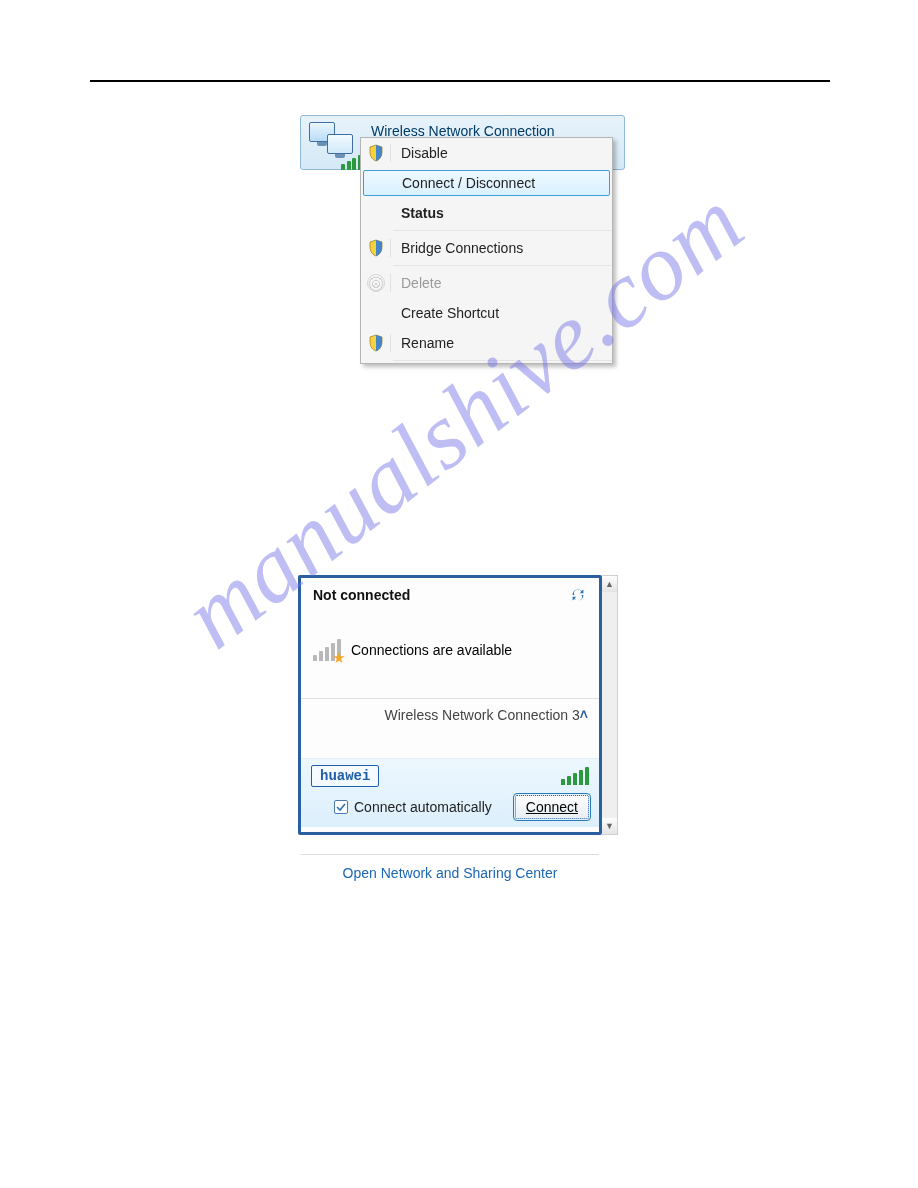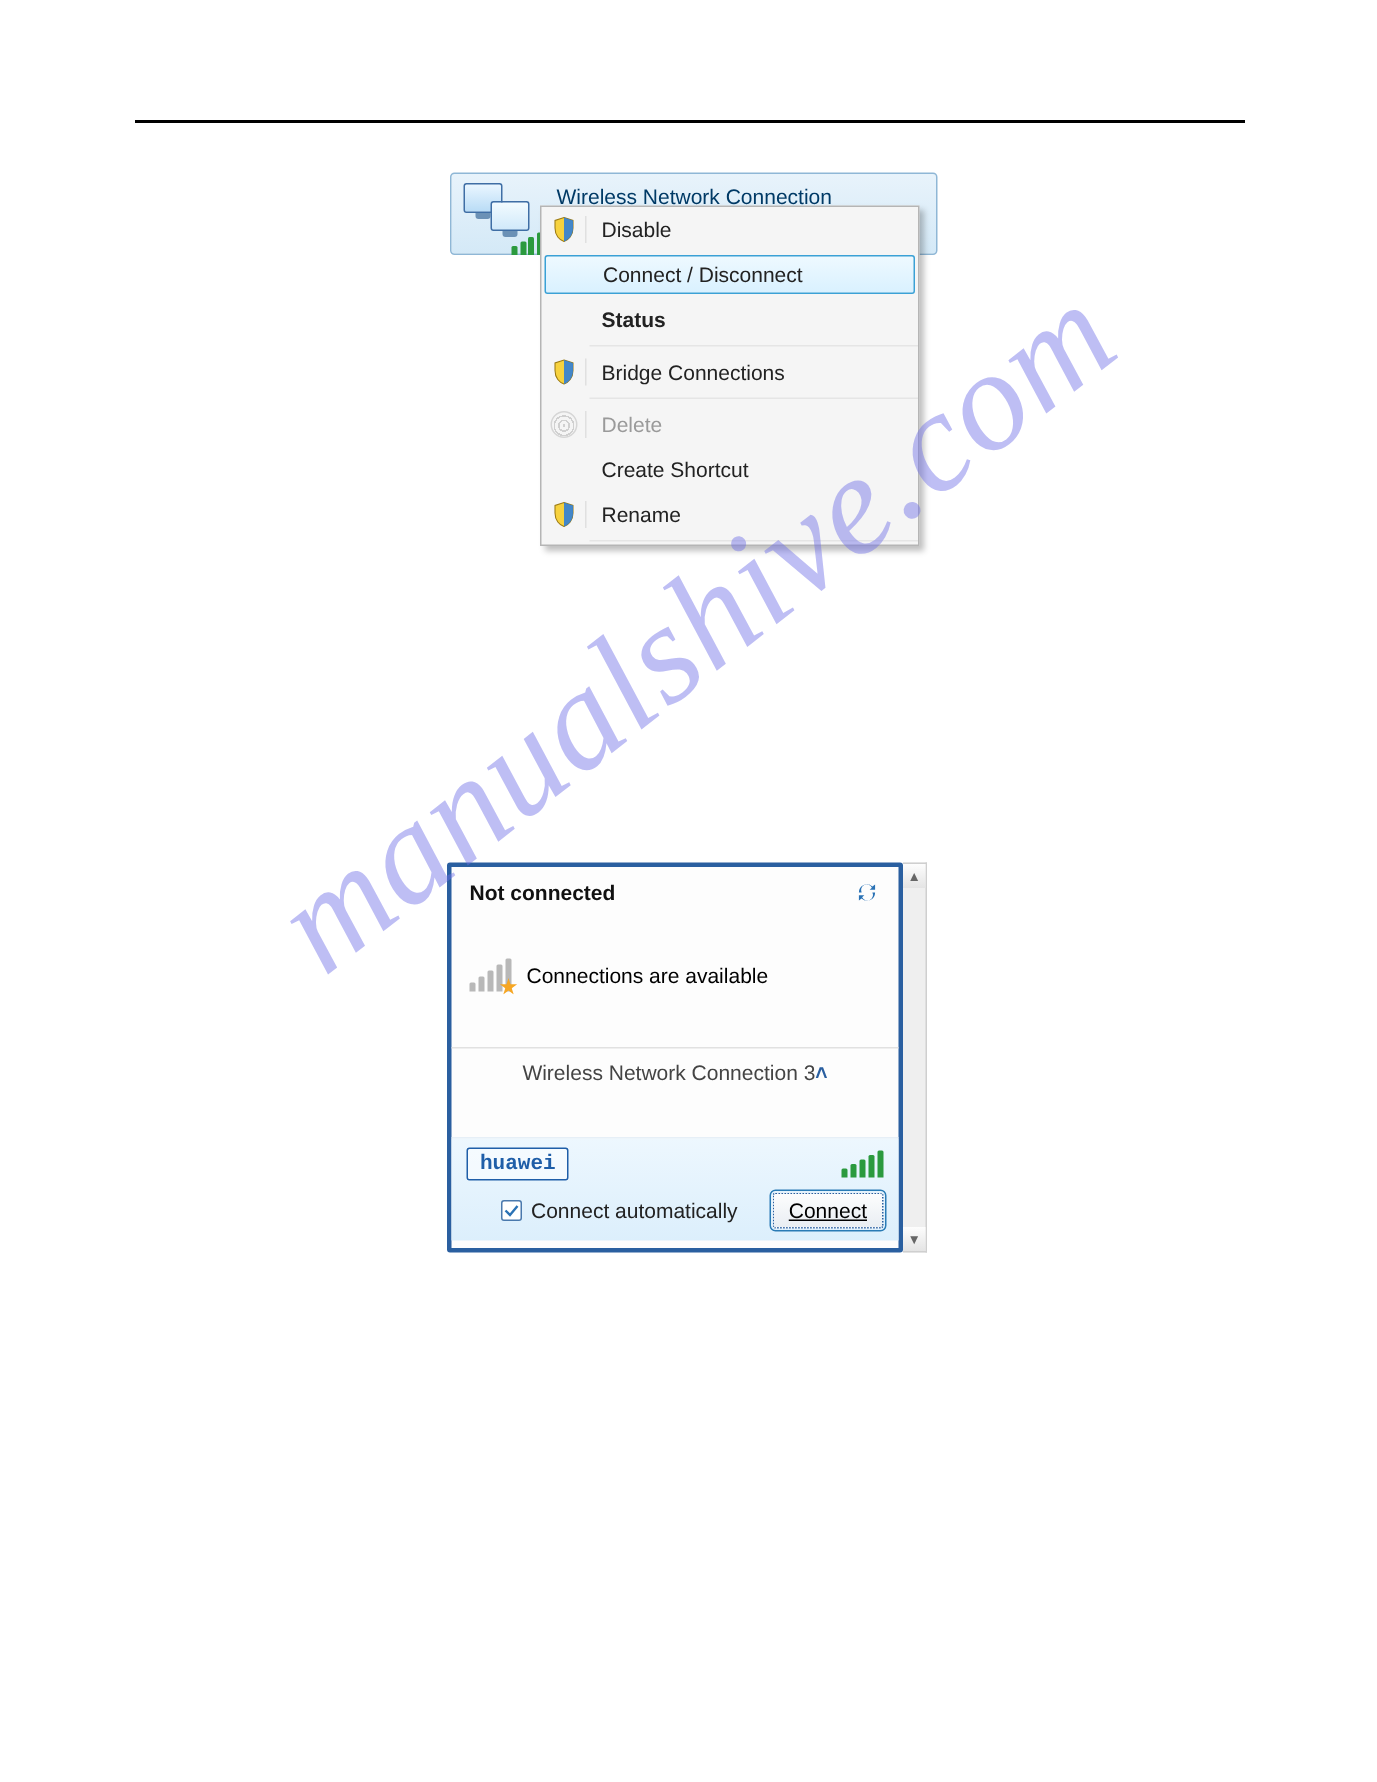--- a/index.html
+++ b/index.html
@@ -137,23 +137,23 @@
     .bars-warn .bars span:nth-child(2){height:10px}
     .bars-warn .bars span:nth-child(3){height:14px}
     .bars-warn .bars span:nth-child(4){height:18px}
     .bars-warn .bars span:nth-child(5){height:22px}
     .bars-warn .star {
       position:absolute; bottom:-3px; right:-4px;
       width:12px; height:12px; background:#f6a623; clip-path: polygon(50% 0,61% 35%,98% 35%,68% 57%,79% 91%,50% 70%,21% 91%,32% 57%,2% 35%,39% 35%);
     }
     .fl-section {
       border-top:1px solid #e1e1e1;
-      padding:8px 28px;
+      padding:8px 11px;
       color:#444;
-      display:flex; justify-content:center; align-items:center;
+      display:flex; justify-content:flex-end; align-items:center;
     }
     .chev-up { color:#2a5fa0; font-weight:700; }
     .net-item {
       border-top:1px solid #e6eff7;
       background:linear-gradient(#edf7fe,#dceffc);
       padding:6px 10px 8px 10px;
     }
     .net-row1 { display:flex; justify-content:space-between; align-items:center; }
     .ssid-box {
       border:1.5px solid #1f5ea8; border-radius:2px;
@@ -345,20 +345,23 @@
             <span class="cb">
               <svg viewBox="0 0 10 10">
                   <path d="M1 5 L4 8 L9 2" stroke="#2a72b5" stroke-width="1.6" fill="none"></path>
                 </svg>
             </span>
             <span>Connect automatically</span>
           </label>
           <button class="connect-btn">Connect</button>
         </div>
       </div>
+      <div class="fl-bottom">
+        <a href="#">Open Network and Sharing Center</a>
+      </div>
     </div>
     <div class="scrollbar">
       <div class="scroll-up">▲</div>
       <div class="scroll-down">▼</div>
     </div>
   </div>
 
   <div class="wm">manualshive.com</div>
 
 </div>

